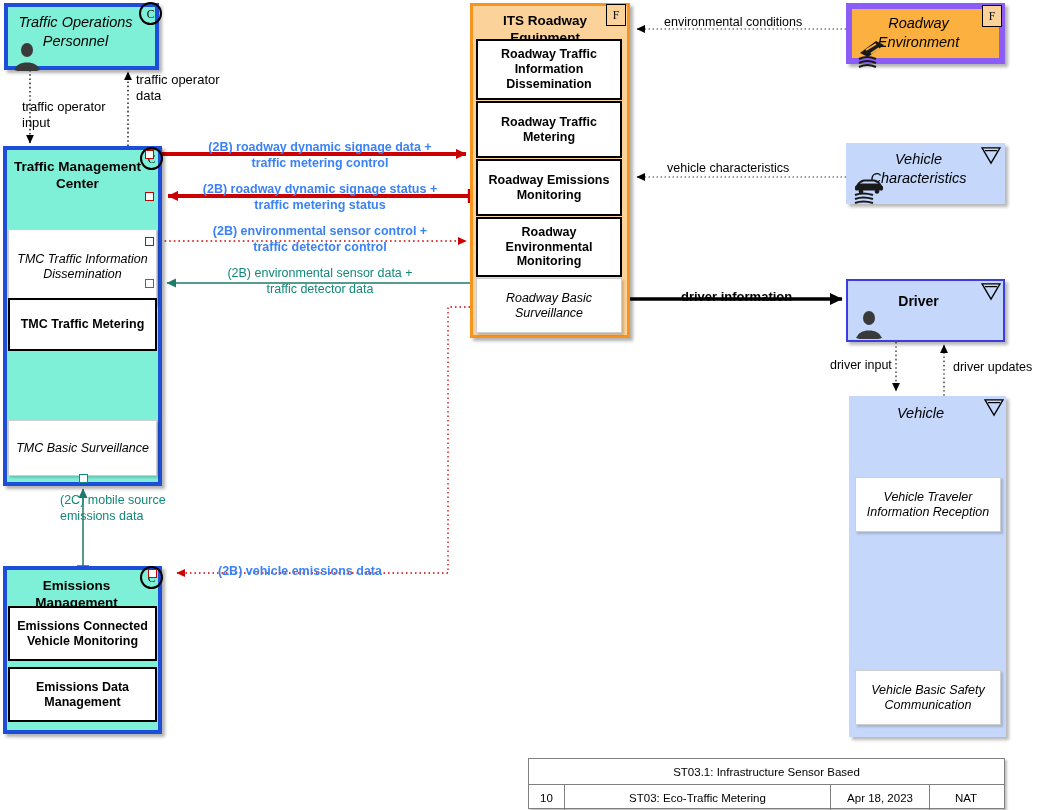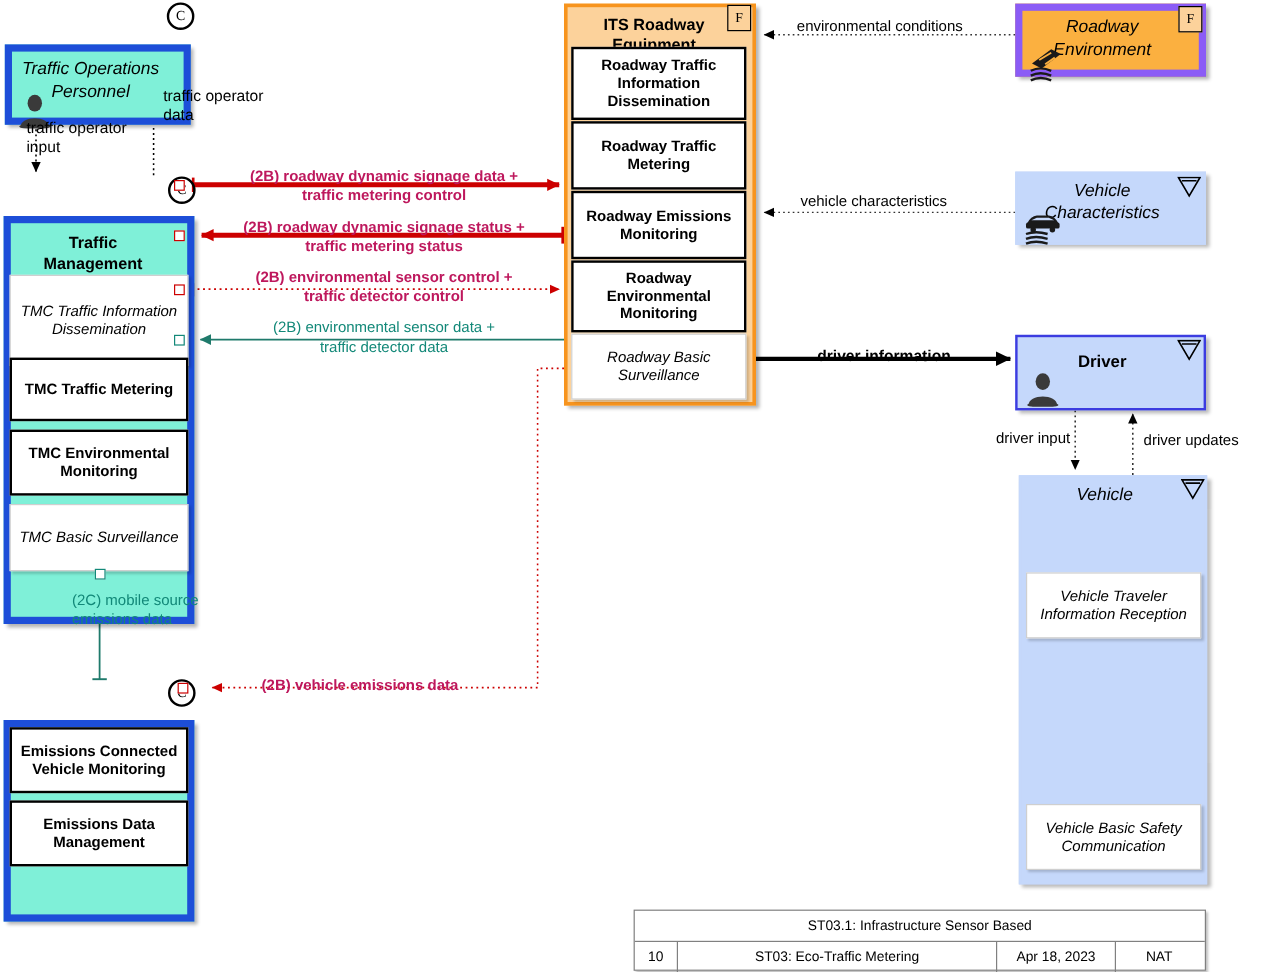--- a/index.html
+++ b/index.html
@@ -11,23 +11,22 @@
     position:relative;
     width:1051px;height:810px;
     overflow:hidden;
     background:#ffffff;
   }
   .box{position:absolute;box-sizing:border-box;}
 
   
   .ctr{
     background:#7FF0D8;
-    border:6px solid #1d4ed8;
+    border:4px solid #1d4ed8;
     box-shadow:3px 3px 3px rgba(0,0,0,.30);
-    margin-top:34px;
   }
   .ctr-title{
     font-weight:bold;font-size:13.5px;color:#000;
     text-align:center;line-height:1.28;
     padding:5px 18px 0 6px;
   }
   .field{
     background:#FBB040;
     border:2px solid #F7941E;
     box-shadow:3px 3px 3px rgba(0,0,0,.30);
@@ -68,21 +67,21 @@
     font-family:"Liberation Serif",serif;
   }
   .badge-v{
     position:absolute;width:20px;height:18px;color:#000;
   }
 
   
   .lbl{position:absolute;white-space:nowrap;line-height:1.25;}
   .lbl-i{}
   .lbl-b{font-weight:bold;}
-  .red{color:#be185d;}
+  .red{color:#3b82f6;}
   .teal{color:#128878;}
   .blk{color:#000;}
   .lbl.c{text-align:center;}
 
   
   svg#wires{position:absolute;left:0;top:0;width:1051px;height:810px;overflow:visible;}
 
   
   .port{position:absolute;width:9px;height:9px;box-sizing:border-box;background:#fff;}
   .port.red{border:1.6px solid #CC0000;}
@@ -197,23 +196,20 @@
   <div class="box ctr" style="left:3px;top:146px;width:159px;height:340px;">
     <div class="ctr-title" style="padding-top:8px;padding-right:16px;">Traffic Management Center</div>
   </div>
   <div class="badge-c" style="left:140px;top:147px;">C</div>
 
   <div class="sub excl" style="left:8px;top:229px;width:149px;height:76px;">
     <span>TMC Traffic Information Dissemination</span>
   </div>
   <div class="sub incl" style="left:8px;top:298px;width:149px;height:53px;">
     <span>TMC Traffic Metering</span>
-  </div>
-  <div class="sub incl" style="left:8px;top:358px;width:149px;height:55px;">
-    <span>TMC Environmental Monitoring</span>
   </div>
   <div class="sub excl" style="left:8px;top:420px;width:149px;height:56px;">
     <span>TMC Basic Surveillance</span>
   </div>
 
   <div class="port red" style="left:145px;top:150px;"></div>
   <div class="port red" style="left:145px;top:192px;"></div>
   <div class="port red" style="left:145px;top:237px;"></div>
   <div class="port teal" style="left:145px;top:279px;"></div>
   <div class="port teal" style="left:79px;top:474px;"></div>

